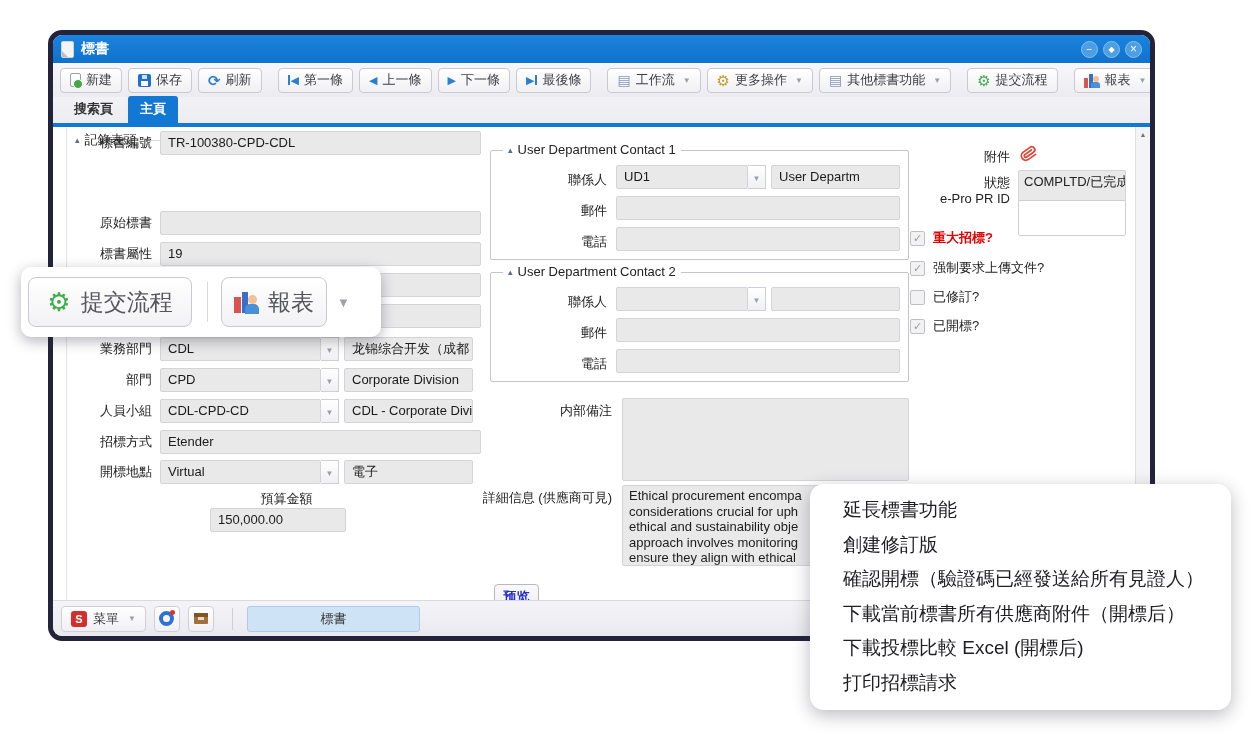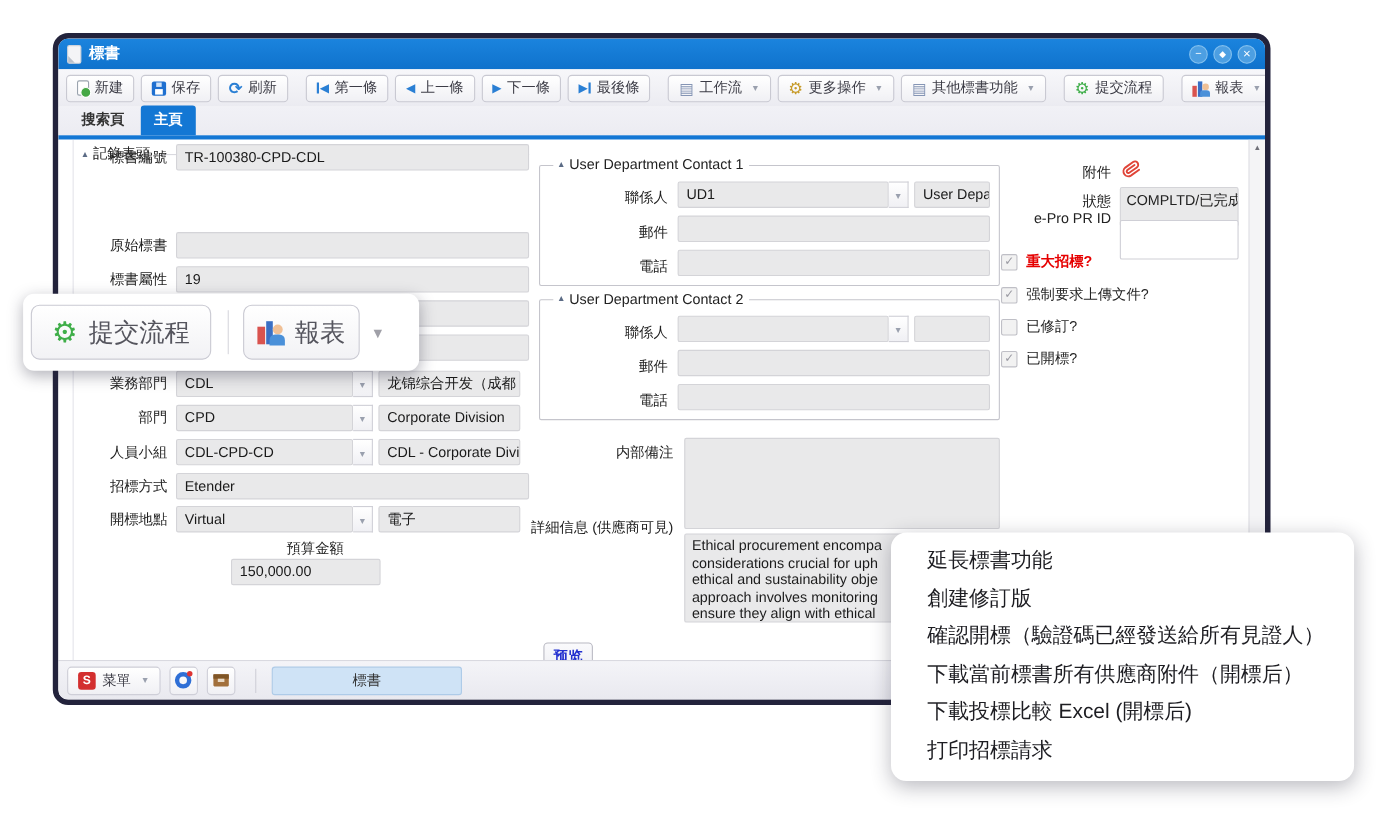--- a/index.html
+++ b/index.html
@@ -76,21 +76,21 @@
     border:1px solid #cfcfd6; border-left:none; text-align:center; line-height:22px; }
   .arrowbtn .caret { margin:0; }
   .gap6 { width:5px; }
   .sec2 { width:129px; }
 
   .fieldset { position:absolute; border:1px solid #c5c5cc; border-radius:2px; background:#fff; }
   .legend { position:absolute; top:-9px; left:12px; background:#fff; padding:0 5px;
     display:flex; align-items:center; gap:5px; font-size:13px; color:#222; }
   .fs-row { display:flex; align-items:flex-end; margin-top:7px; }
   .fs-label { width:125px; text-align:right; padding-right:9px; white-space:nowrap; }
-  .fs-sel { width:192px; }
+  .fs-sel { width:132px; }
   .fs-sec { flex:1; margin-right:8px; }
 
   .talabel { position:absolute; text-align:right; white-space:nowrap; color:#222; }
   .tarea { position:absolute; background:#e9e9ea; border:1px solid #d4d4d8; border-radius:2px;
     padding:2px 6px; font-size:13px; line-height:15.5px; color:#1c1c1c;
     white-space:pre-line; overflow:hidden; }
 
   .preview-btn { position:absolute; left:441px; top:457px; width:45px; height:26px;
     background:linear-gradient(#fafafc,#efeff3); border:1px solid #b8b8c2; border-radius:4px;
     color:#2330cf; font-size:13px; font-weight:bold; text-align:center; line-height:24px; }
@@ -354,21 +354,21 @@
         </div>
         <div class="fs-row">
           <span class="fs-label">電話</span>
           <span class="fbox fill" style="margin-right:8px;"></span>
         </div>
       </div>
 
       <span class="talabel" style="left:437px; top:275px; width:122px;">内部備注</span>
       <div class="tarea" style="left:569px; top:271px; width:287px; height:83px;"></div>
 
-      <span class="talabel" style="left:399px; top:344px; width:160px;">詳細信息 (供應商可見)</span>
+      <span class="talabel" style="left:399px; top:362px; width:160px;">詳細信息 (供應商可見)</span>
       <div class="tarea" style="left:569px; top:358px; width:287px; height:81px;">Ethical procurement encompa
 considerations crucial for uph
 ethical and sustainability obje
 approach involves monitoring
 ensure they align with ethical
 of practices both</div>
 
       <div class="preview-btn">预览</div>
 
       <span class="rlabel" style="left:830px; top:21px;">附件</span>

